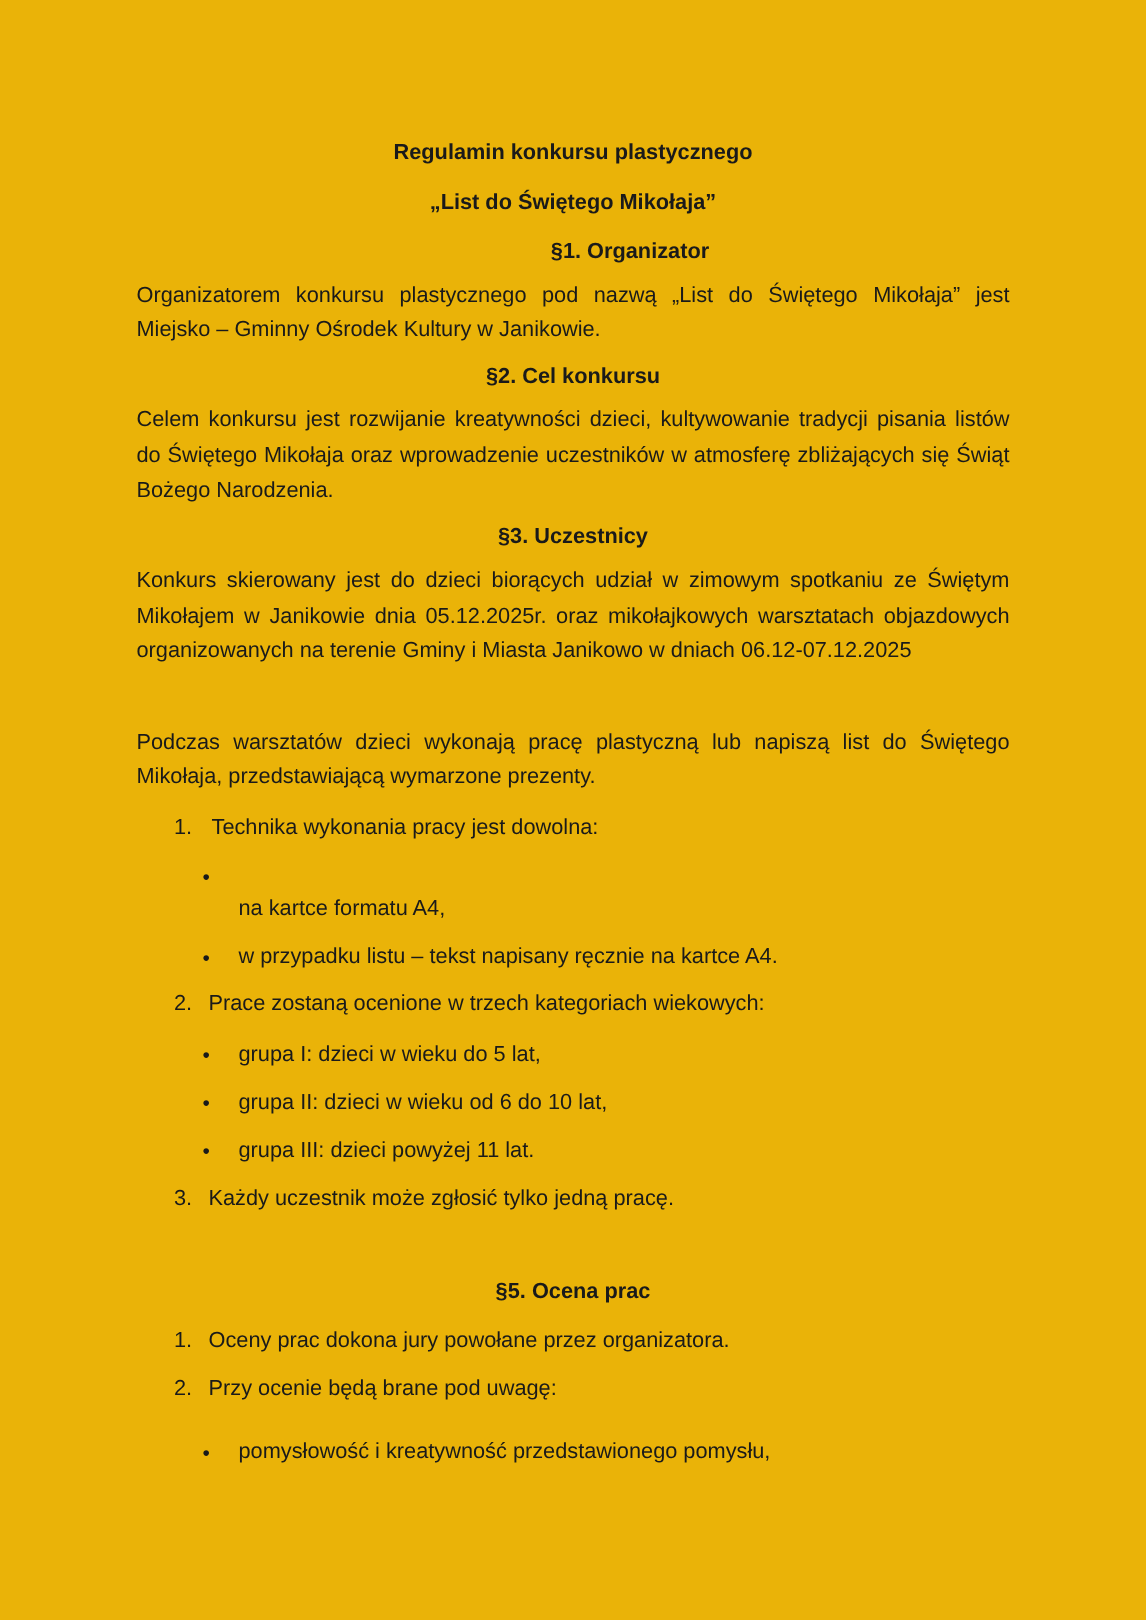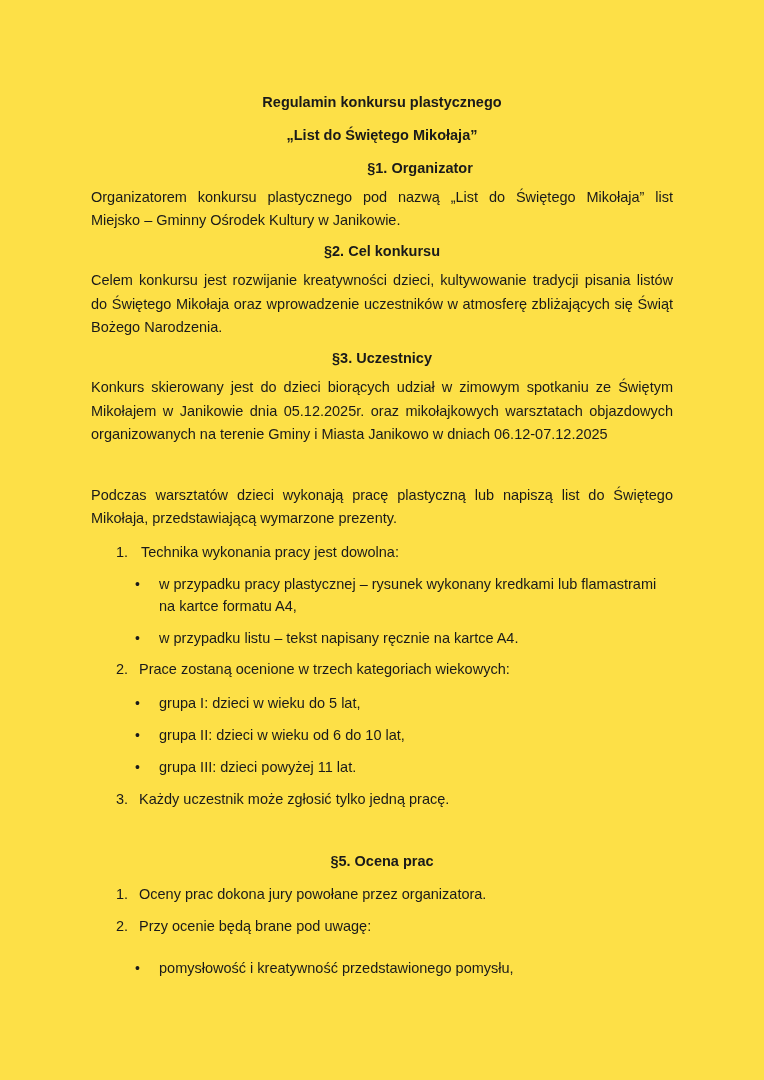--- a/index.html
+++ b/index.html
@@ -1,55 +1,54 @@
 <!DOCTYPE html>
 <html><head>
 <meta charset="utf-8">
 <style>
   html, body { margin: 0; padding: 0; background: #ffffff; }
   body { width: 764px; height: 1080px; position: relative; overflow: hidden;
          font-family: "Liberation Sans", "DejaVu Sans", sans-serif; color: #1a1a1a; }
-  .page { position: absolute; left: 0; top: 0; width: 764px; height: 1080px; background: #fde047; }
+  .page { position: absolute; left: 0; top: 0; width: 764px; height: 1080px; background: #eab308; }
   .line { position: absolute; font-size: 14.5px; line-height: 18px; white-space: nowrap; }
   .center { left: 0; width: 764px; text-align: center; font-weight: bold; }
   .just { left: 91px; width: 582px; text-align: justify; text-align-last: justify; }
   .plain { left: 91px; }
   .num { position: absolute; font-size: 14.5px; line-height: 18px; }
   .bullet { position: absolute; font-size: 14px; line-height: 18px; }
 </style>
 </head>
 <body>
 
 <div class="page">
 
   <div class="line center" style="top:93px;">Regulamin konkursu plastycznego</div>
   <div class="line center" style="top:126px;">„List do Świętego Mikołaja”</div>
 
   <div class="line center" style="top:159px;padding-left:38px;">§1. Organizator</div>
-  <div class="line just" style="top:188px;">Organizatorem konkursu plastycznego pod nazwą „List do Świętego Mikołaja” list</div>
+  <div class="line just" style="top:188px;">Organizatorem konkursu plastycznego pod nazwą „List do Świętego Mikołaja” jest</div>
   <div class="line plain" style="top:211px;text-align:right;">Miejsko – Gminny Ośrodek Kultury w Janikowie.</div>
 
   <div class="line center" style="top:242px;">§2. Cel konkursu</div>
   <div class="line just" style="top:271px;">Celem konkursu jest rozwijanie kreatywności dzieci, kultywowanie tradycji pisania listów</div>
   <div class="line just" style="top:295px;">do Świętego Mikołaja oraz wprowadzenie uczestników w atmosferę zbliżających się Świąt</div>
   <div class="line plain" style="top:318px;">Bożego Narodzenia.</div>
 
   <div class="line center" style="top:349px;">§3. Uczestnicy</div>
   <div class="line just" style="top:378px;">Konkurs skierowany jest do dzieci biorących udział w zimowym spotkaniu ze Świętym</div>
   <div class="line just" style="top:402px;">Mikołajem w Janikowie dnia 05.12.2025r. oraz mikołajkowych warsztatach objazdowych</div>
   <div class="line plain" style="top:425px;">organizowanych na terenie Gminy i Miasta Janikowo w dniach 06.12-07.12.2025</div>
 
   <div class="line just" style="top:486px;">Podczas warsztatów dzieci wykonają pracę plastyczną lub napiszą list do Świętego</div>
   <div class="line plain" style="top:509px;">Mikołaja, przedstawiającą wymarzone prezenty.</div>
 
   <div class="num" style="left:116px; top:543px;">1.</div>
   <div class="line" style="left:141px; top:543px;">Technika wykonania pracy jest dowolna:</div>
 
   <div class="bullet" style="left:135px; top:575px;">•</div>
-  <div class="line" style="left:159px; top:575px;">w przypadku pracy plastycznej – rysunek wykonany kredkami lub flamastrami</div>
   <div class="line" style="left:159px; top:597px;">na kartce formatu A4,</div>
 
   <div class="bullet" style="left:135px; top:629px;">•</div>
   <div class="line" style="left:159px; top:629px;">w przypadku listu – tekst napisany ręcznie na kartce A4.</div>
 
   <div class="num" style="left:116px; top:660px;">2.</div>
   <div class="line" style="left:139px; top:660px;">Prace zostaną ocenione w trzech kategoriach wiekowych:</div>
 
   <div class="bullet" style="left:135px; top:694px;">•</div>
   <div class="line" style="left:159px; top:694px;">grupa I: dzieci w wieku do 5 lat,</div>

